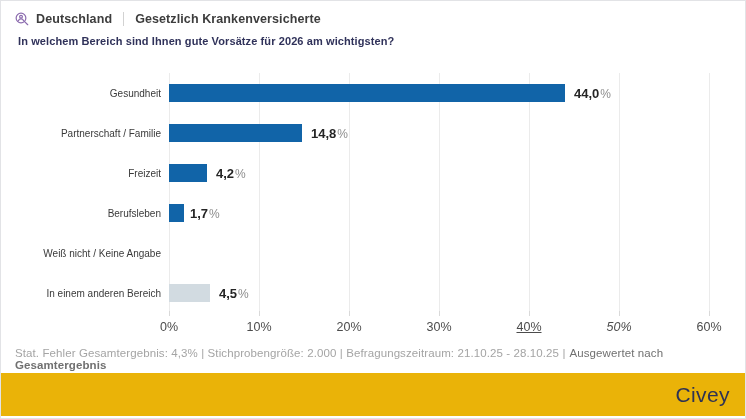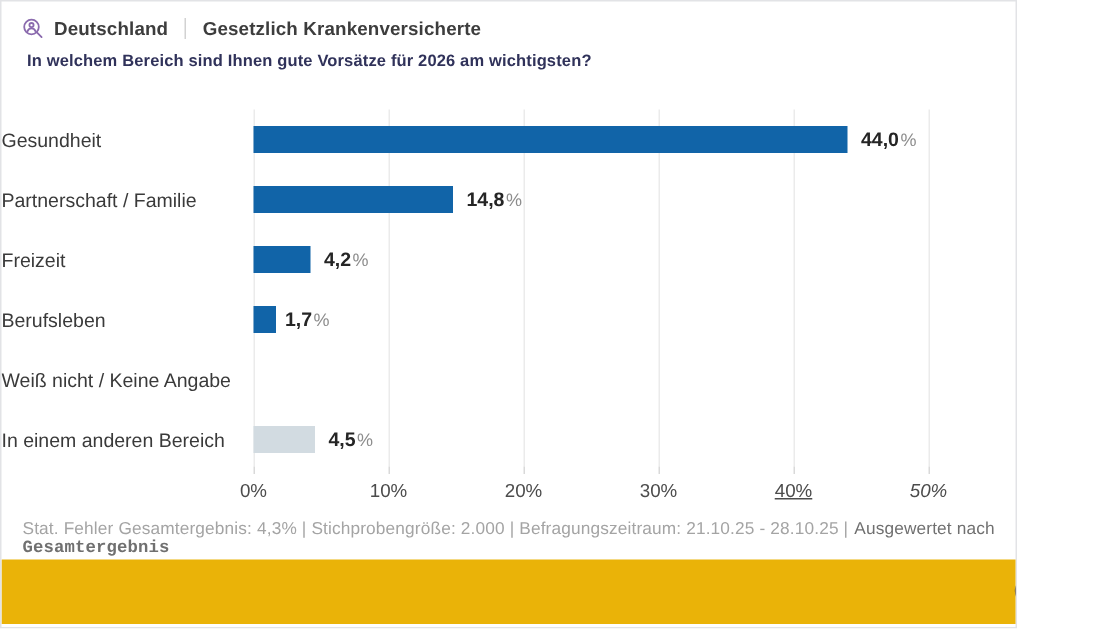--- a/index.html
+++ b/index.html
@@ -1,45 +1,45 @@
 <!DOCTYPE html>
 <html><head>
 <meta charset="utf-8">
 <style>
   html,body { margin:0; padding:0; background:#fff; }
   body { font-family:"Liberation Sans", sans-serif; }
   .frame {
-    position:relative; width:678px; height:419px; background:#ffffff;
+    position:relative; width:746px; height:419px; background:#ffffff;
     border:1px solid #e2e3e6; box-sizing:border-box; overflow:hidden;
   }
   
   .header { position:absolute; top:9px; left:13px; display:flex; align-items:center; height:18px; }
   .header .icon { width:16px; height:16px; margin-right:6px; display:inline-flex; }
   .header .seg { font-size:12.5px; font-weight:700; color:#3d3d3d; letter-spacing:0.1px; }
   .vdiv { width:1px; height:14px; background:#d2d2d2; margin:0 11px; }
   
   .question { position:absolute; top:30px; left:13px; margin:4px; font-size:11px; font-weight:700; color:#30325a; letter-spacing:0.1px; }
   
   .chart { position:absolute; top:72px; left:0; width:746px; height:270px; }
   .grid-layer { position:absolute; left:168px; top:0; width:541px; height:238px; }
   .gline { position:absolute; top:0; height:238px; width:1px; background:#ebebeb; }
   .gtick { position:absolute; top:238px; height:5px; width:1px; background:#d9d9d9; }
   .rows { position:absolute; left:0; top:0; width:746px; }
   .row { display:flex; align-items:center; height:40px; }
-  .cat { width:168px; box-sizing:border-box; padding-right:8px; font-size:13px; color:#3a3a3a; }
+  .cat { width:168px; box-sizing:border-box; padding-right:8px; text-align:right; font-size:10px; color:#3a3a3a; }
   .track { position:relative; width:540px; height:40px; }
   .bar { position:absolute; left:0; top:11px; height:18px; }
   .val { position:absolute; top:50%; transform:translateY(-50%); font-size:13px; font-weight:700; color:#252525; white-space:nowrap; }
   .val .pct { font-weight:400; color:#8d8d8d; font-size:12px; margin-left:1px; }
   .x-axis { position:absolute; left:168px; top:247px; width:541px; height:18px; }
   .xlabel { position:absolute; transform:translateX(-50%); font-size:12.5px; color:#4c4c4c; }
   
   .footnote { position:absolute; left:14px; top:346px; margin:0; font-size:11.5px; color:#a4a4a4; letter-spacing:0.1px; }
   .footnote .eval { color:#707070; margin-left:4px; }
-  .footnote .eval b { font-weight:700; color:#707070;font-family:Liberation Mono, monospace; }
+  .footnote .eval b { font-weight:700; color:#707070; }
   
   .brandbar { position:absolute; left:0; top:372px; width:746px; height:43px; background:#eab308;
     display:flex; align-items:center; justify-content:flex-end; box-sizing:border-box; padding-right:17px; }
   .logo { font-size:21px; color:#2e3254; letter-spacing:0.4px; font-weight:400; }
 </style>
 </head>
 <body>
 
 <div class="frame">
 

